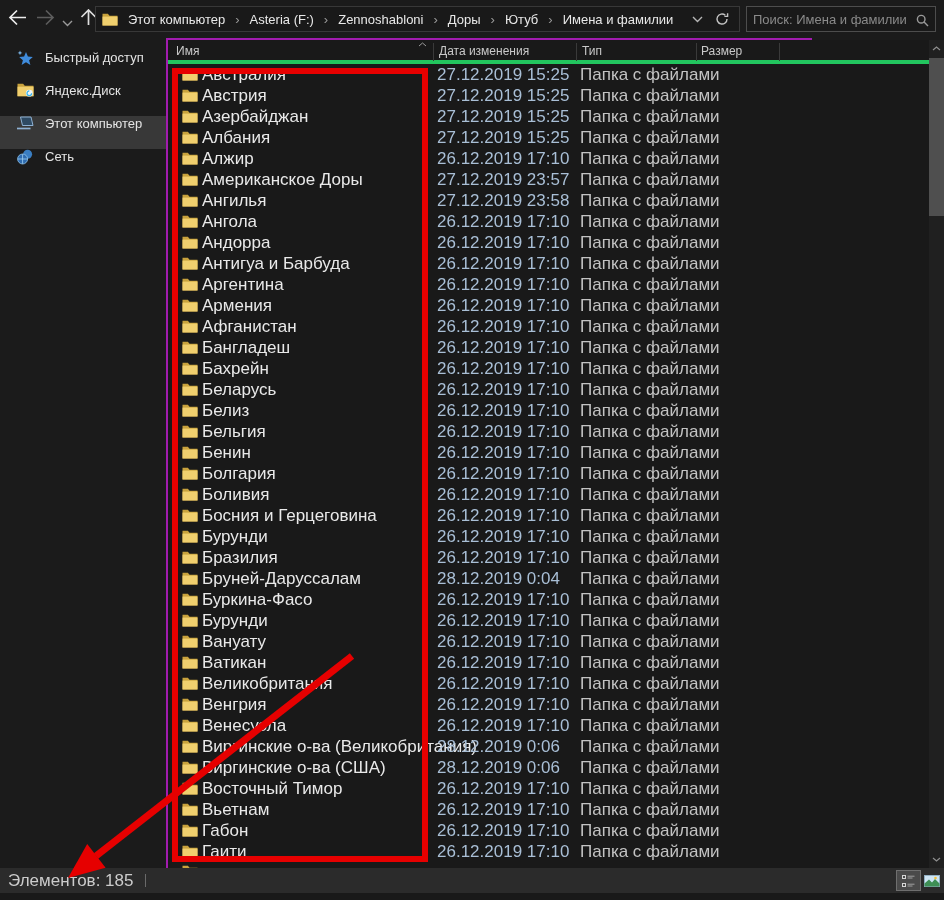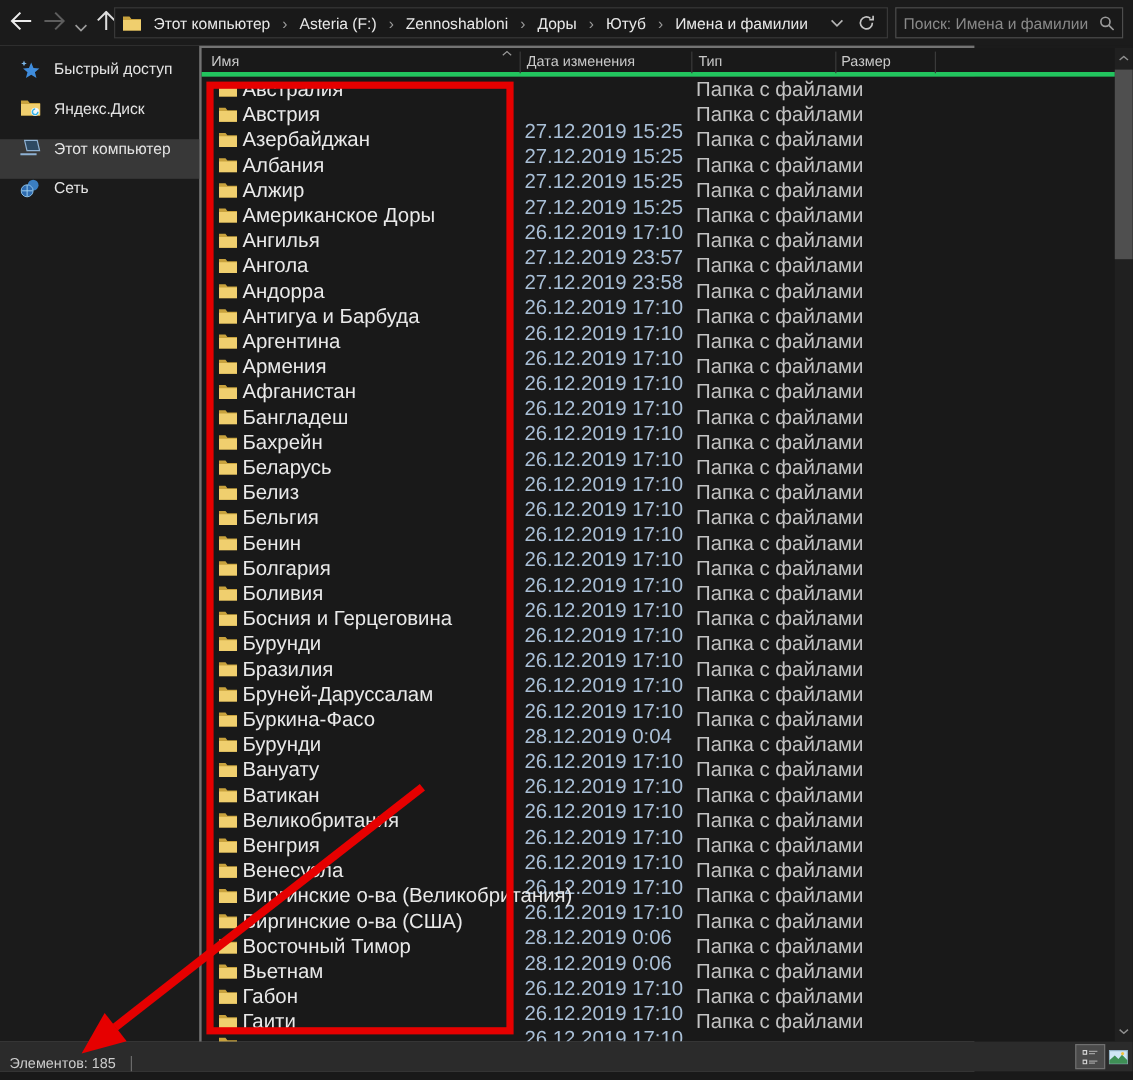--- a/index.html
+++ b/index.html
@@ -1,18 +1,18 @@
 <!DOCTYPE html>
 <html><head>
 <meta charset="utf-8">
 <style>
   * { margin:0; padding:0; box-sizing:border-box; }
   html,body { width:944px; height:900px; }
   body { font-family:"Liberation Sans", sans-serif; background:#1b1b1b; overflow:hidden; }
-  #window { position:relative; width:812px; height:900px; background:#737373; }
+  #window { position:relative; width:812px; height:900px; background:#a21caf; }
 
   
   .navbar { position:absolute; left:0; top:0; width:944px; height:38px; background:#1b1b1b; }
   .nav-ico { position:absolute; top:9px; background:none; border:none; cursor:default; }
   .addressbar { position:absolute; left:95px; top:6px; width:645px; height:26px;
     border:1px solid #383838; background:#191919; display:flex; align-items:center;
     padding:0 6px; color:#e8e8e8; font-size:13px; }
   .addr-folder { margin-right:4px; display:flex; }
   .crumbs { display:flex; align-items:center; }
   .crumb-wrap { display:flex; align-items:center; }
@@ -43,34 +43,34 @@
   .hdr-name { left:8px; } .hdr-date { left:271px; } .hdr-type { left:414px; } .hdr-size { left:533px; }
   .hdr-sep { position:absolute; top:3px; width:1px; height:18px; background:#3a3a3a; }
   .sort-caret { position:absolute; left:250px; top:-4px; }
 
   
   .list { position:absolute; left:168px; top:64px; width:762px; height:804px; background:#191919; overflow:hidden; }
   .row { position:relative; height:21px; line-height:21px; font-size:17px; cursor:default; }
   .ficon { position:absolute; left:14px; top:4px; display:flex; }
   .c { position:absolute; white-space:nowrap; }
   .c-name { left:34px; color:#e9e9e9; }
-  .c-date { left:269px; color:#a9bfd6;margin-top:35px; }
+  .c-date { left:269px; color:#a9bfd6; }
   .c-type { left:412px; color:#c3c3c3; }
   .partial-row { position:relative; height:6px; overflow:hidden; }
 
   
   .vscroll { position:absolute; left:929px; top:40px; width:15px; height:828px; background:#202020; }
   .vs-arrow { position:absolute; left:0; width:15px; height:15px; display:flex;
     align-items:center; justify-content:center; }
   .vs-up { top:1px; } .vs-down { bottom:1px; }
   .vs-thumb { position:absolute; left:0; top:18px; width:15px; height:158px; background:#4f4f4f; }
 
   
   .statusbar { position:absolute; left:0; bottom:7px; width:944px; height:25px; background:#2b2b2b;
-    display:flex; align-items:flex-end; padding-left:8px; font-size:12px; color:#cccccc; }
+    display:flex; align-items:center; padding-left:8px; font-size:17px; color:#cccccc; }
   .sb-divider { width:1px; height:13px; background:#6a6a6a; margin-left:12px; }
   .view-btn { position:absolute; top:2px; height:21px; display:flex; align-items:center;
     justify-content:center; cursor:default; }
   .view-details { right:23px; width:25px; background:#4a4a4a; border:1px solid #6f6f6f; }
   .view-thumbs { right:2px; width:21px; }
   .bottom-strip { position:absolute; left:0; bottom:0; width:944px; height:7px; background:#191919; }
 
   
   .anno-rect { position:absolute; left:172px; top:68px; width:256px; height:794px;
     border:6px solid #e60000; pointer-events:none; z-index:40; }

